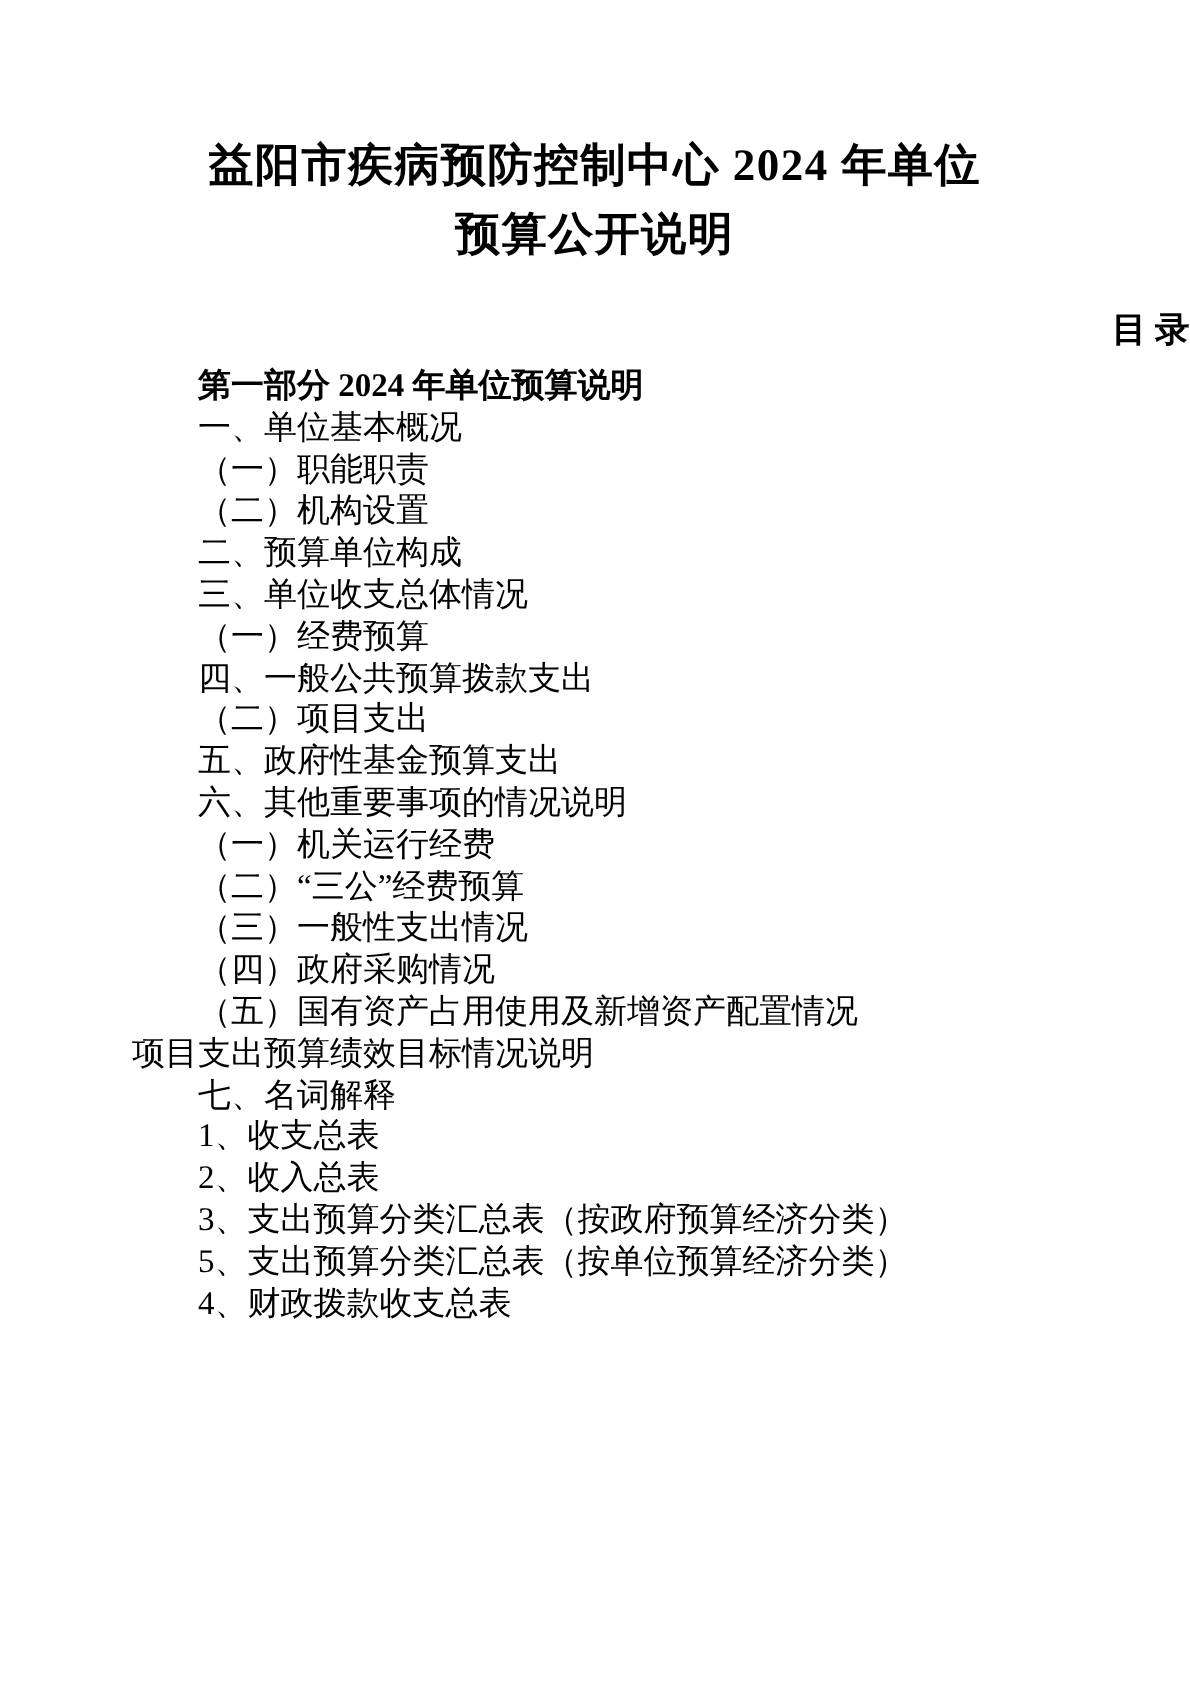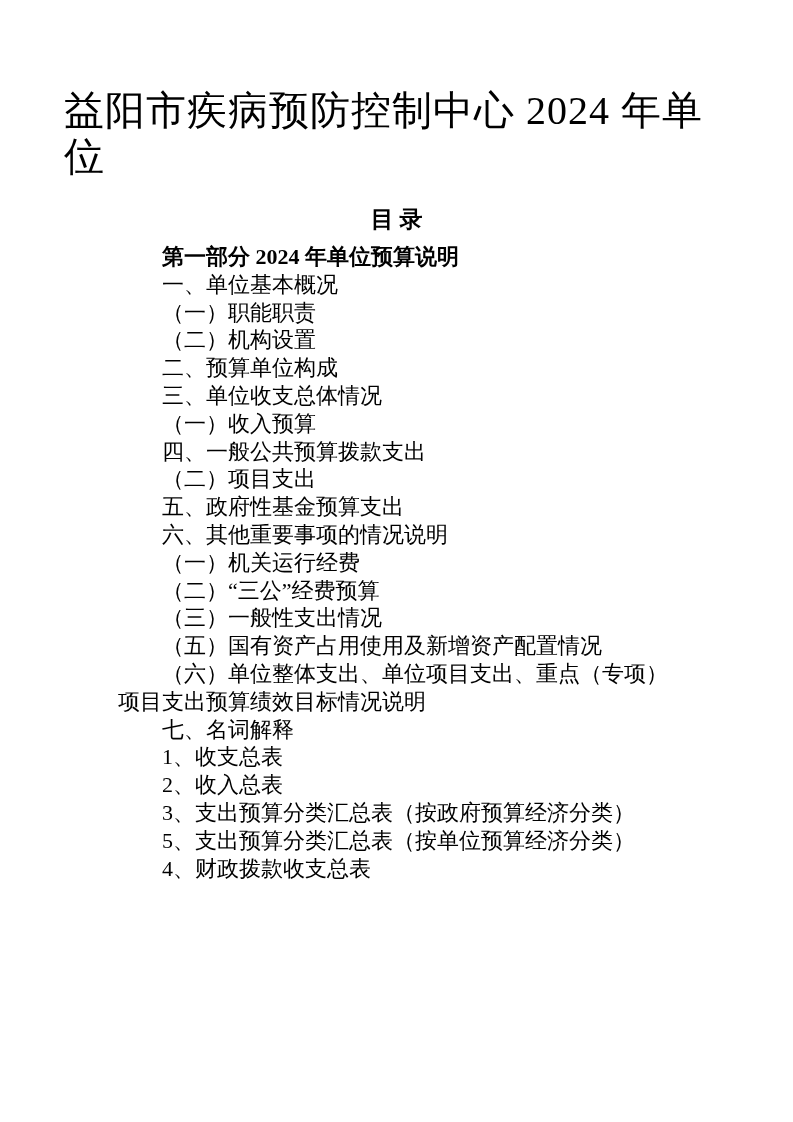--- a/index.html
+++ b/index.html
@@ -16,35 +16,36 @@
   }
   .page {
     position: relative;
     width: 793px;
     height: 1122px;
     background: #ffffff;
     box-sizing: border-box;
   }
   .doc-title {
     margin: 88px 64px 0 64px;
-    font-size: 40px;
+    text-align: center;
+    font-size: 30px;
     line-height: 46px;
-    font-weight: normal;
+    font-weight: bold;
     letter-spacing: 1px;
   }
   .toc-heading {
     margin-top: 25px;
-    text-align: center;
+    text-align: right;
     font-size: 23px;
     line-height: 30px;
     font-weight: bold;
     white-space: pre;
   }
   .toc {
-    margin: 8px 60px 0 118px;
+    margin: 8px 60px 0 88px;
   }
   .toc-line {
     font-size: 22px;
     line-height: 27.8px;
     white-space: pre;
   }
   .toc-line.bold {
     font-weight: bold;
   }
   .toc-line.indent-1 {
@@ -54,41 +55,42 @@
     padding-left: 0;
   }
 </style>
 </head>
 <body>
 
 <div class="page">
 
   <div class="doc-title">
     <div>益阳市疾病预防控制中心 2024 年单位</div>
+    <div>预算公开说明</div>
   </div>
 
   <div class="toc-heading">目 录</div>
 
   <div class="toc">
       <div class="toc-line bold indent-1">第一部分 2024 年单位预算说明</div>
       <div class="toc-line indent-1">一、单位基本概况</div>
       <div class="toc-line indent-1">（一）职能职责</div>
       <div class="toc-line indent-1">（二）机构设置</div>
       <div class="toc-line indent-1">二、预算单位构成</div>
       <div class="toc-line indent-1">三、单位收支总体情况</div>
-      <div class="toc-line indent-1">（一）收入预算</div>
+      <div class="toc-line indent-1">（一）经费预算</div>
       <div class="toc-line indent-1">四、一般公共预算拨款支出</div>
       <div class="toc-line indent-1">（二）项目支出</div>
       <div class="toc-line indent-1">五、政府性基金预算支出</div>
       <div class="toc-line indent-1">六、其他重要事项的情况说明</div>
       <div class="toc-line indent-1">（一）机关运行经费</div>
       <div class="toc-line indent-1">（二）“三公”经费预算</div>
       <div class="toc-line indent-1">（三）一般性支出情况</div>
+      <div class="toc-line indent-1">（四）政府采购情况</div>
       <div class="toc-line indent-1">（五）国有资产占用使用及新增资产配置情况</div>
-      <div class="toc-line indent-1">（六）单位整体支出、单位项目支出、重点（专项）</div>
       <div class="toc-line indent-0">项目支出预算绩效目标情况说明</div>
       <div class="toc-line indent-1">七、名词解释</div>
       <div class="toc-line indent-1">1、收支总表</div>
       <div class="toc-line indent-1">2、收入总表</div>
       <div class="toc-line indent-1">3、支出预算分类汇总表（按政府预算经济分类）</div>
       <div class="toc-line indent-1">5、支出预算分类汇总表（按单位预算经济分类）</div>
       <div class="toc-line indent-1">4、财政拨款收支总表</div>
     </div>
 
 </div>

